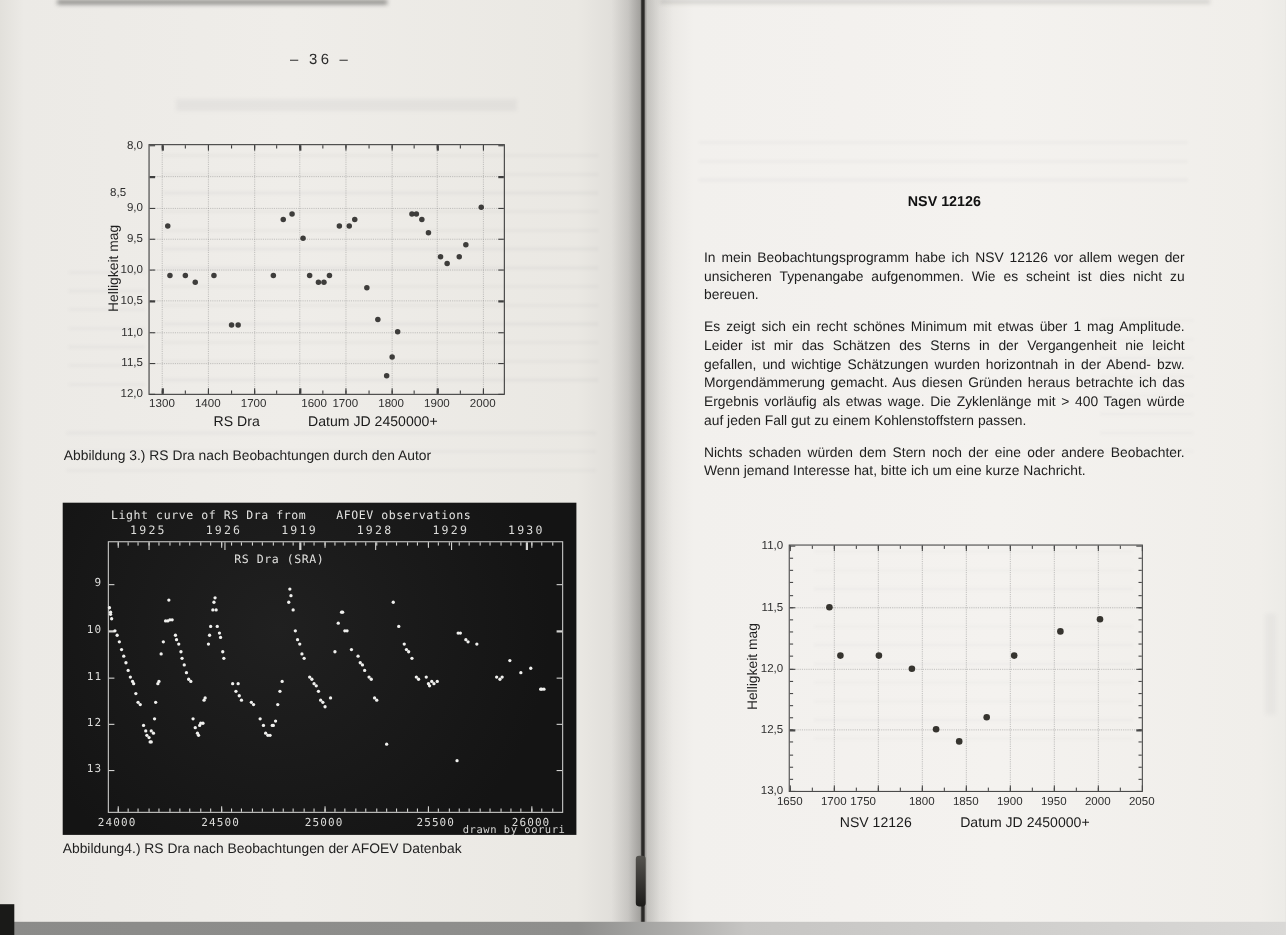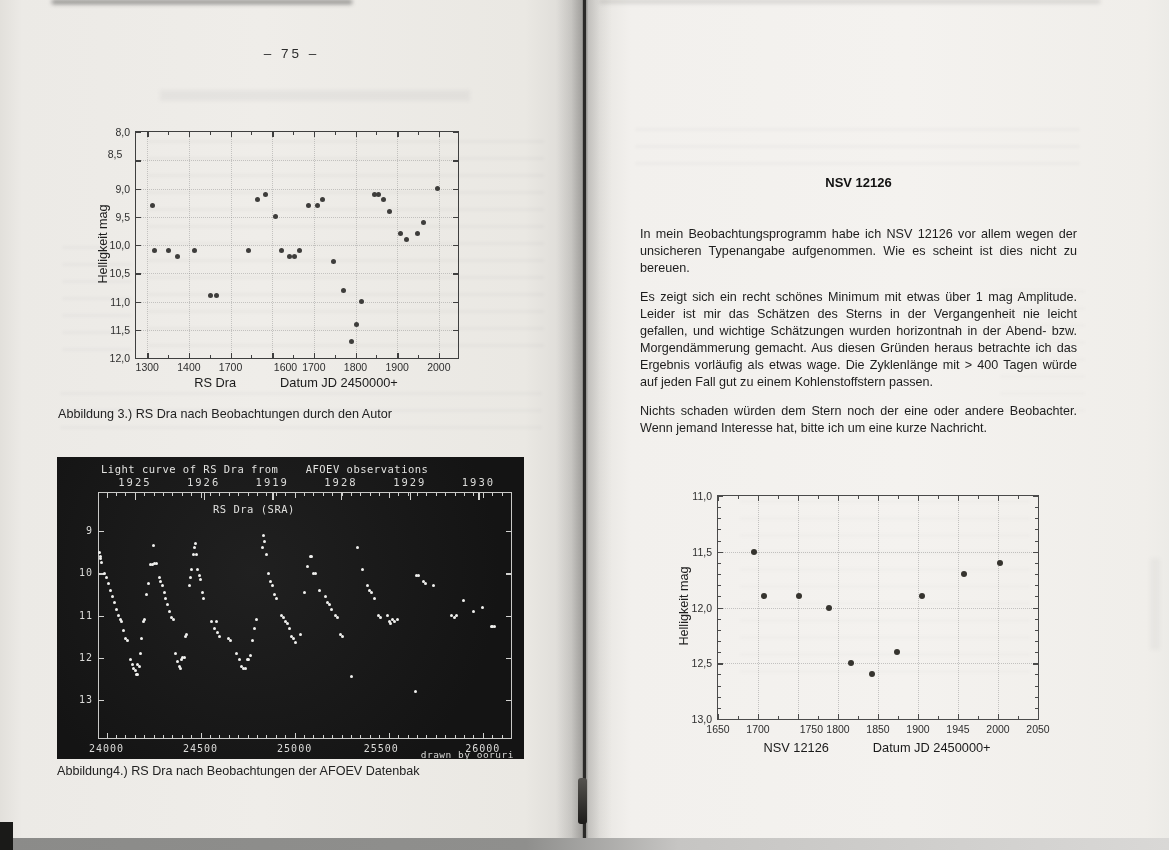--- a/index.html
+++ b/index.html
@@ -61,21 +61,21 @@
     line-height:17px;color:#1d1d1d;}
   .rp-text p{margin:0 0 12px 0;text-align:justify;}
   .rp-text p.single{text-align:left;}
 </style>
 </head>
 <body>
 
 <div id="root">
 
   <div class="page page-left">
-    <div class="pageno" style="left:0;top:46px;width:583px;">–  75  –</div>
+    <div class="pageno" style="left:0;top:46px;width:583px;">–  36  –</div>
   </div>
 
   <div class="ghost-bar" style="left:160px;top:90px;width:310px;height:11px;opacity:.14;"></div>
   <div class="ghost" style="left:148px;top:140px;width:396px;height:212px;opacity:.085;"></div>
   <div class="ghost" style="left:62px;top:246px;width:70px;height:108px;opacity:.07;"></div>
   <div class="ghost" style="left:60px;top:392px;width:482px;height:44px;opacity:.07;"></div>
 
   <div class="frame" id="c1">
       <div style="position: absolute; left: 11.2471px; top: 0px; width: 0px; height: 226px; border-left: 1px dotted rgba(125, 125, 125, 0.38);"></div>
       <div style="position: absolute; left: 52.903px; top: 0px; width: 0px; height: 226px; border-left: 1px dotted rgba(125, 125, 125, 0.38);"></div>
@@ -144,21 +144,21 @@
       <div style="position: absolute; left: 261.182px; bottom: 0px; width: 1.4px; height: 5px; background: rgb(63, 63, 63);"></div>
       <div class="wlab" style="position: absolute; left: 236.182px; top: 229px; width: 50px; text-align: center;">1900</div>
       <div style="position: absolute; left: 302.838px; top: 0px; width: 1.4px; height: 5px; background: rgb(63, 63, 63);"></div>
       <div style="position: absolute; left: 302.838px; bottom: 0px; width: 1.4px; height: 5px; background: rgb(63, 63, 63);"></div>
       <div class="wlab" style="position: absolute; left: 277.838px; top: 229px; width: 50px; text-align: center;">2000</div>
       <div style="position: absolute; top: 0px; left: 0px; height: 1.4px; width: 5px; background: rgb(63, 63, 63);"></div>
       <div style="position: absolute; top: 0px; right: 0px; height: 1.4px; width: 5px; background: rgb(63, 63, 63);"></div>
       <div class="wlab" style="position: absolute; top: -6px; left: -36px; width: 30px; text-align: right;">8,0</div>
       <div style="position: absolute; top: 28.25px; left: 0px; height: 1.4px; width: 5px; background: rgb(63, 63, 63);"></div>
       <div style="position: absolute; top: 28.25px; right: 0px; height: 1.4px; width: 5px; background: rgb(63, 63, 63);"></div>
-      <div class="wlab" style="position: absolute; top: 16px; left: -36px; width: 30px; text-align: center;">8,5</div>
+      <div class="wlab" style="position: absolute; top: 37px; left: -36px; width: 30px; text-align: left;">8,5</div>
       <div style="position: absolute; top: 56.5px; left: 0px; height: 1.4px; width: 5px; background: rgb(63, 63, 63);"></div>
       <div style="position: absolute; top: 56.5px; right: 0px; height: 1.4px; width: 5px; background: rgb(63, 63, 63);"></div>
       <div class="wlab" style="position: absolute; top: 50.5px; left: -36px; width: 30px; text-align: right;">9,0</div>
       <div style="position: absolute; top: 84.75px; left: 0px; height: 1.4px; width: 5px; background: rgb(63, 63, 63);"></div>
       <div style="position: absolute; top: 84.75px; right: 0px; height: 1.4px; width: 5px; background: rgb(63, 63, 63);"></div>
       <div class="wlab" style="position: absolute; top: 78.75px; left: -36px; width: 30px; text-align: right;">9,5</div>
       <div style="position: absolute; top: 113px; left: 0px; height: 1.4px; width: 5px; background: rgb(63, 63, 63);"></div>
       <div style="position: absolute; top: 113px; right: 0px; height: 1.4px; width: 5px; background: rgb(63, 63, 63);"></div>
       <div class="wlab" style="position: absolute; top: 107px; left: -36px; width: 30px; text-align: right;">10,0</div>
       <div style="position: absolute; top: 141.25px; left: 0px; height: 1.4px; width: 5px; background: rgb(63, 63, 63);"></div>
@@ -306,21 +306,21 @@
         <div style="position: absolute; left: 7.52511px; bottom: 0px; width: 1.4px; height: 5px; background: rgb(210, 210, 208);"></div>
         <div class="dlab" style="position: absolute; left: -17.4749px; top: 250px; width: 50px; text-align: center;">24000</div>
         <div style="position: absolute; left: 101.589px; top: 0px; width: 1.4px; height: 5px; background: rgb(210, 210, 208);"></div>
         <div style="position: absolute; left: 101.589px; bottom: 0px; width: 1.4px; height: 5px; background: rgb(210, 210, 208);"></div>
         <div class="dlab" style="position: absolute; left: 76.589px; top: 250px; width: 50px; text-align: center;">24500</div>
         <div style="position: absolute; left: 195.653px; top: 0px; width: 1.4px; height: 5px; background: rgb(210, 210, 208);"></div>
         <div style="position: absolute; left: 195.653px; bottom: 0px; width: 1.4px; height: 5px; background: rgb(210, 210, 208);"></div>
         <div class="dlab" style="position: absolute; left: 170.653px; top: 250px; width: 50px; text-align: center;">25000</div>
         <div style="position: absolute; left: 289.717px; top: 0px; width: 1.4px; height: 5px; background: rgb(210, 210, 208);"></div>
         <div style="position: absolute; left: 289.717px; bottom: 0px; width: 1.4px; height: 5px; background: rgb(210, 210, 208);"></div>
-        <div class="dlab" style="position: absolute; left: 264.717px; top: 250px; width: 50px; text-align: left;">25500</div>
+        <div class="dlab" style="position: absolute; left: 264.717px; top: 250px; width: 50px; text-align: right;">25500</div>
         <div style="position: absolute; left: 383.781px; top: 0px; width: 1.4px; height: 5px; background: rgb(210, 210, 208);"></div>
         <div style="position: absolute; left: 383.781px; bottom: 0px; width: 1.4px; height: 5px; background: rgb(210, 210, 208);"></div>
         <div class="dlab" style="position: absolute; left: 358.781px; top: 250px; width: 50px; text-align: center;">26000</div>
         <div style="position: absolute; top: 38.0172px; left: 0px; height: 1.4px; width: 5px; background: rgb(210, 210, 208);"></div>
         <div style="position: absolute; top: 38.0172px; right: 0px; height: 1.4px; width: 5px; background: rgb(210, 210, 208);"></div>
         <div class="dlab" style="position: absolute; top: 32.0172px; left: -28px; width: 22px; text-align: right;">9</div>
         <div style="position: absolute; top: 80.2586px; left: 0px; height: 1.4px; width: 5px; background: rgb(210, 210, 208);"></div>
         <div style="position: absolute; top: 80.2586px; right: 0px; height: 1.4px; width: 5px; background: rgb(210, 210, 208);"></div>
         <div class="dlab" style="position: absolute; top: 74.2586px; left: -28px; width: 22px; text-align: right;">10</div>
         <div style="position: absolute; top: 122.5px; left: 0px; height: 1.4px; width: 5px; background: rgb(210, 210, 208);"></div>
@@ -592,33 +592,33 @@
       <div style="position: absolute; top: 211.85px; left: 0px; height: 1px; width: 3px; background: rgb(74, 74, 74);"></div>
       <div style="position: absolute; top: 211.85px; right: 0px; height: 1px; width: 3px; background: rgb(74, 74, 74);"></div>
       <div style="position: absolute; left: 0px; top: 0px; width: 1.4px; height: 5px; background: rgb(74, 74, 74);"></div>
       <div style="position: absolute; left: 0px; bottom: 0px; width: 1.4px; height: 5px; background: rgb(74, 74, 74);"></div>
       <div class="wlab" style="position: absolute; left: -25px; top: 227px; width: 50px; text-align: center;">1650</div>
       <div style="position: absolute; left: 40px; top: 0px; width: 1.4px; height: 5px; background: rgb(74, 74, 74);"></div>
       <div style="position: absolute; left: 40px; bottom: 0px; width: 1.4px; height: 5px; background: rgb(74, 74, 74);"></div>
       <div class="wlab" style="position: absolute; left: 15px; top: 227px; width: 50px; text-align: center;">1700</div>
       <div style="position: absolute; left: 80px; top: 0px; width: 1.4px; height: 5px; background: rgb(74, 74, 74);"></div>
       <div style="position: absolute; left: 80px; bottom: 0px; width: 1.4px; height: 5px; background: rgb(74, 74, 74);"></div>
-      <div class="wlab" style="position: absolute; left: 55px; top: 227px; width: 50px; text-align: right;">1750</div>
+      <div class="wlab" style="position: absolute; left: 55px; top: 227px; width: 50px; text-align: left;">1750</div>
       <div style="position: absolute; left: 120px; top: 0px; width: 1.4px; height: 5px; background: rgb(74, 74, 74);"></div>
       <div style="position: absolute; left: 120px; bottom: 0px; width: 1.4px; height: 5px; background: rgb(74, 74, 74);"></div>
       <div class="wlab" style="position: absolute; left: 95px; top: 227px; width: 50px; text-align: center;">1800</div>
       <div style="position: absolute; left: 160px; top: 0px; width: 1.4px; height: 5px; background: rgb(74, 74, 74);"></div>
       <div style="position: absolute; left: 160px; bottom: 0px; width: 1.4px; height: 5px; background: rgb(74, 74, 74);"></div>
       <div class="wlab" style="position: absolute; left: 135px; top: 227px; width: 50px; text-align: center;">1850</div>
       <div style="position: absolute; left: 200px; top: 0px; width: 1.4px; height: 5px; background: rgb(74, 74, 74);"></div>
       <div style="position: absolute; left: 200px; bottom: 0px; width: 1.4px; height: 5px; background: rgb(74, 74, 74);"></div>
       <div class="wlab" style="position: absolute; left: 175px; top: 227px; width: 50px; text-align: center;">1900</div>
       <div style="position: absolute; left: 240px; top: 0px; width: 1.4px; height: 5px; background: rgb(74, 74, 74);"></div>
       <div style="position: absolute; left: 240px; bottom: 0px; width: 1.4px; height: 5px; background: rgb(74, 74, 74);"></div>
-      <div class="wlab" style="position: absolute; left: 215px; top: 227px; width: 50px; text-align: center;">1945</div>
+      <div class="wlab" style="position: absolute; left: 215px; top: 227px; width: 50px; text-align: center;">1950</div>
       <div style="position: absolute; left: 280px; top: 0px; width: 1.4px; height: 5px; background: rgb(74, 74, 74);"></div>
       <div style="position: absolute; left: 280px; bottom: 0px; width: 1.4px; height: 5px; background: rgb(74, 74, 74);"></div>
       <div class="wlab" style="position: absolute; left: 255px; top: 227px; width: 50px; text-align: center;">2000</div>
       <div style="position: absolute; left: 320px; top: 0px; width: 1.4px; height: 5px; background: rgb(74, 74, 74);"></div>
       <div style="position: absolute; left: 320px; bottom: 0px; width: 1.4px; height: 5px; background: rgb(74, 74, 74);"></div>
       <div class="wlab" style="position: absolute; left: 295px; top: 227px; width: 50px; text-align: center;">2050</div>
       <div style="position: absolute; top: 0px; left: 0px; height: 1.4px; width: 5px; background: rgb(74, 74, 74);"></div>
       <div style="position: absolute; top: 0px; right: 0px; height: 1.4px; width: 5px; background: rgb(74, 74, 74);"></div>
       <div class="wlab" style="position: absolute; top: -6px; left: -38px; width: 32px; text-align: right;">11,0</div>
       <div style="position: absolute; top: 55.75px; left: 0px; height: 1.4px; width: 5px; background: rgb(74, 74, 74);"></div>

